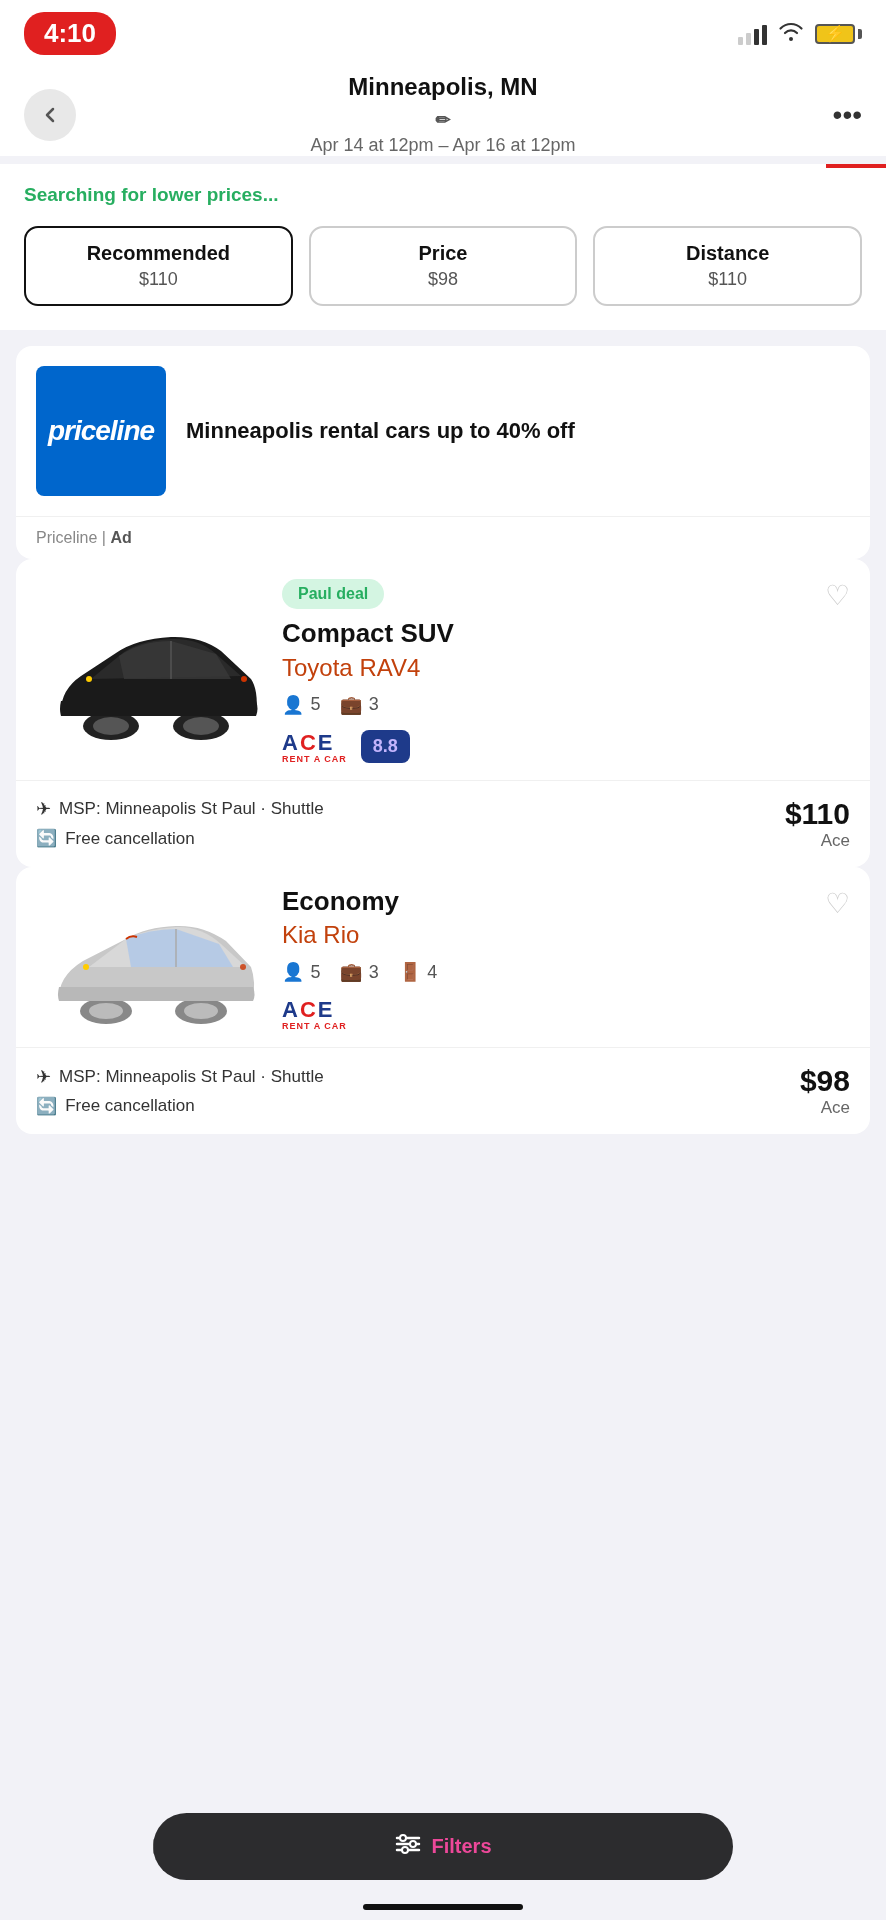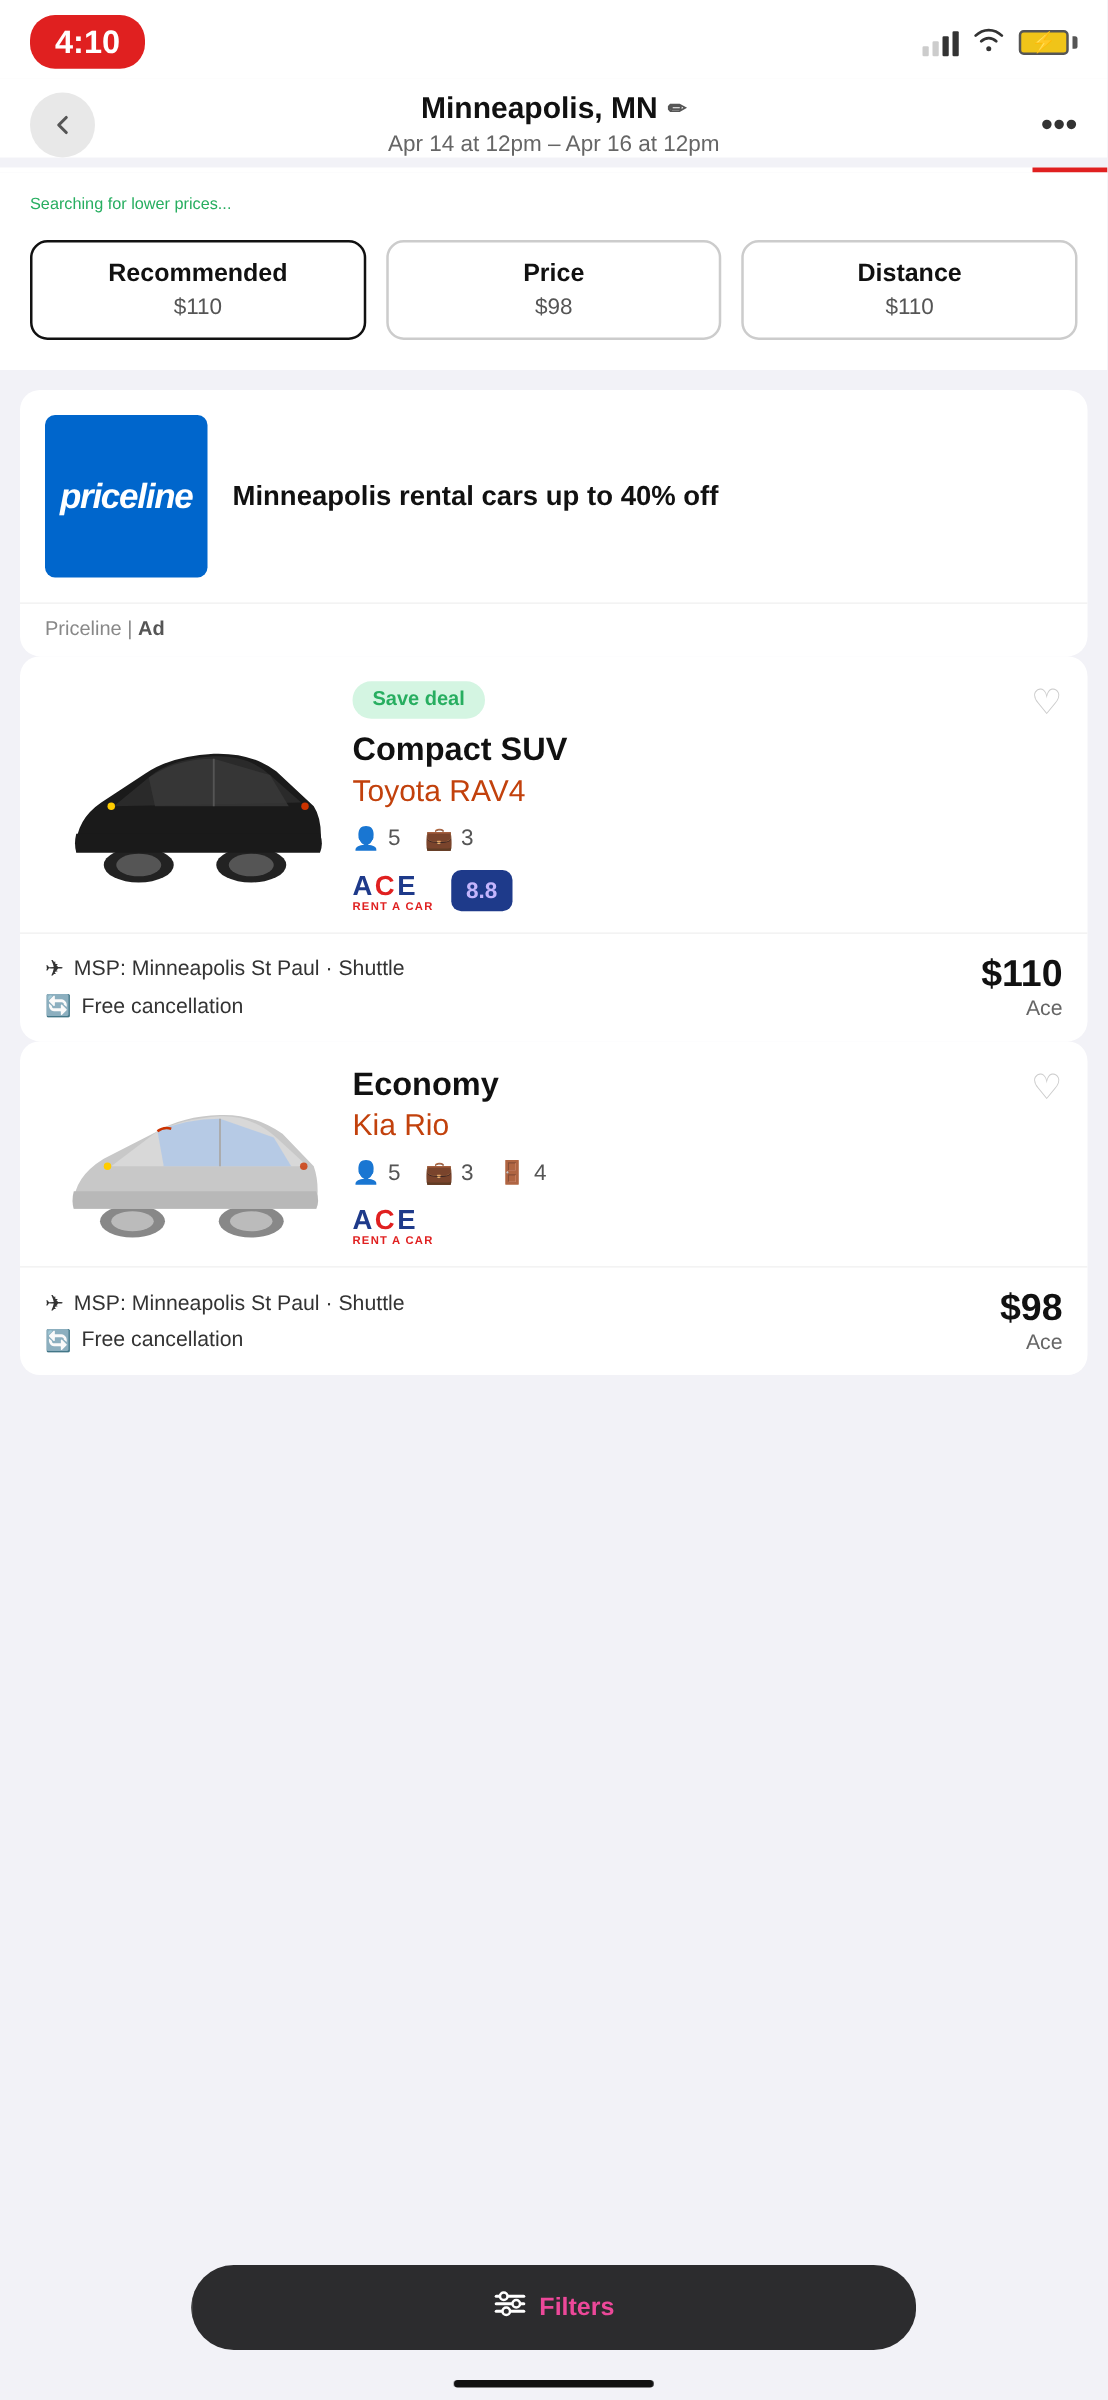--- a/index.html
+++ b/index.html
@@ -104,20 +104,21 @@
       flex: 1;
     }
     .header-location {
       font-size: 24px;
       font-weight: 700;
       color: #111;
       display: flex;
       align-items: center;
       justify-content: center;
       gap: 8px;
+      flex-direction: column;
     }
     .edit-icon { font-size: 18px; color: #555; }
     .header-dates {
       font-size: 18px;
       color: #666;
       margin-top: 4px;
     }
     .header-more {
       font-size: 28px;
       color: #333;
@@ -132,23 +133,23 @@
       margin-left: auto;
       margin-top: 8px;
     }
 
     
     .searching-banner {
       background: #fff;
       padding: 16px 24px 20px;
     }
     .searching-text {
-      font-size: 13px;
+      font-size: 19px;
       color: #27ae60;
-      font-weight: 400;
+      font-weight: 700;
     }
 
     
     .sort-tabs {
       display: flex;
       gap: 16px;
       padding: 0 24px 24px;
       background: #fff;
     }
     .sort-tab {
@@ -535,21 +536,21 @@
           <path d="M78 55 Q95 40 130 38 Q158 37 175 53 L200 75 L50 78 Z" fill="#2a2a2a"></path>
           <path d="M78 55 L83 78 L130 78 L130 40 Q100 40 78 55Z" fill="#3a3a3a" opacity="0.8"></path>
           <path d="M130 40 L130 78 L190 78 L175 53 Z" fill="#3a3a3a" opacity="0.8"></path>
           <line x1="130" y1="40" x2="130" y2="78" stroke="#555" stroke-width="1.5"></line>
           <ellipse cx="48" cy="78" rx="3" ry="3" fill="#ffcc00"></ellipse>
           <ellipse cx="203" cy="78" rx="3" ry="3" fill="#cc3300"></ellipse>
           <path d="M20 100 Q18 108 20 115 L215 115 Q218 108 215 100 Z" fill="#1a1a1a"></path>
         </svg>
       </div>
       <div class="car-info">
-        <div class="deal-badge">Save deal</div>
+        <div class="deal-badge">Paul deal</div>
         <div class="car-type">Compact SUV</div>
         <div class="car-model">Toyota RAV4</div>
         <div class="car-specs">
           <div class="car-spec">
             <span class="spec-icon">👤</span>
             <span>5</span>
           </div>
           <div class="car-spec">
             <span class="spec-icon">💼</span>
             <span>3</span>

